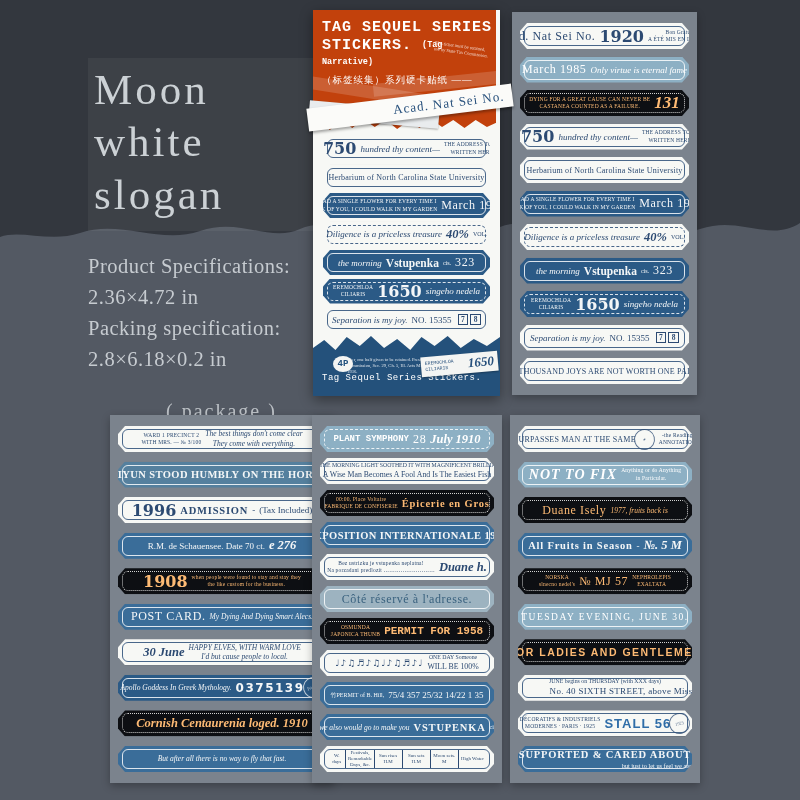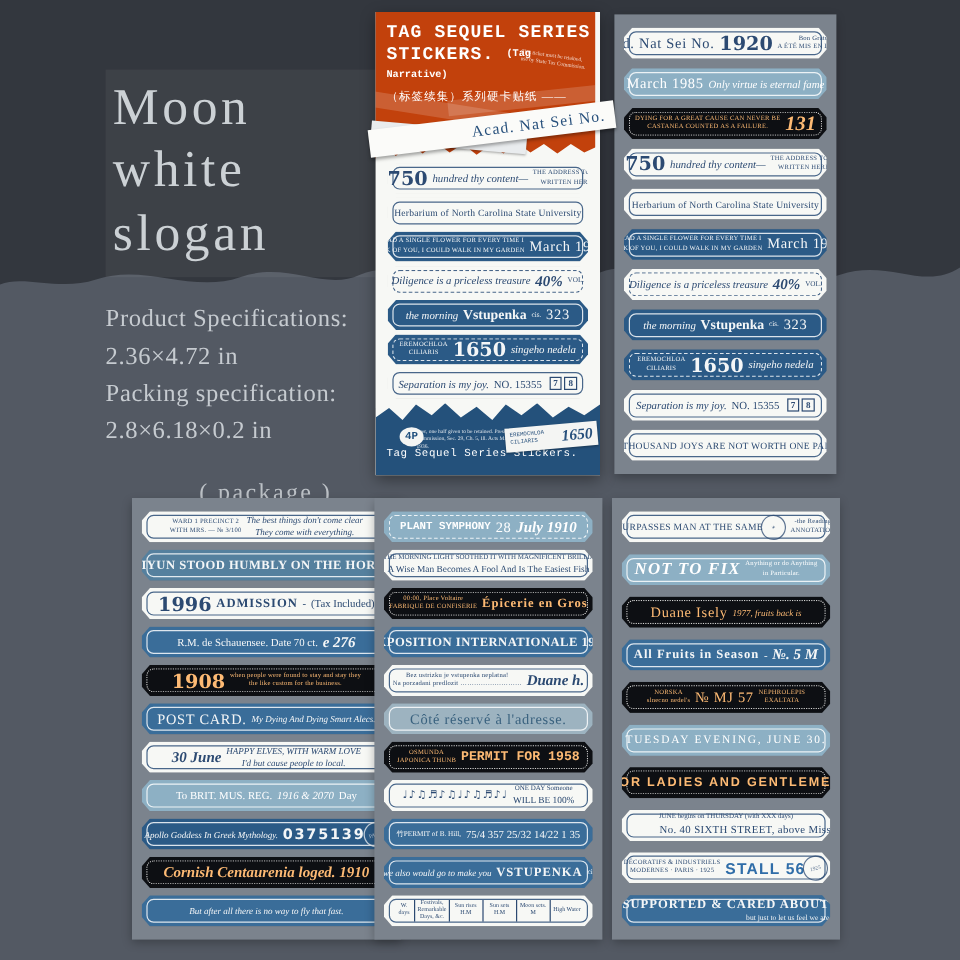--- a/index.html
+++ b/index.html
@@ -400,28 +400,20 @@
       <div class="strip bg-white">
         <div class="inner"></div>
         <div class="row">
           <span class="p-scriptB">30 June</span>
           <span class="p-sstack">
             <span>HAPPY ELVES, WITH WARM LOVE</span>
             <span>I'd but cause people to local.</span>
           </span>
         </div>
       </div>
-      <div class="strip bg-light">
-        <div class="inner"></div>
-        <div class="row">
-          <span class="p-serif">To  BRIT. MUS. REG.</span>
-          <span class="p-script">1916 &amp; 2070</span>
-          <span class="p-serif">Day</span>
-        </div>
-      </div>
       <div class="strip bg-navy">
         <div class="inner"></div>
         <div class="row">
           <span class="p-scriptS">Apollo Goddess In Greek Mythology.</span>
           <span class="p-digits">0375139</span>
           <span class="p-stamp">PARIS</span>
         </div>
       </div>
       <div class="strip bg-black">
         <div class="inner"></div>

